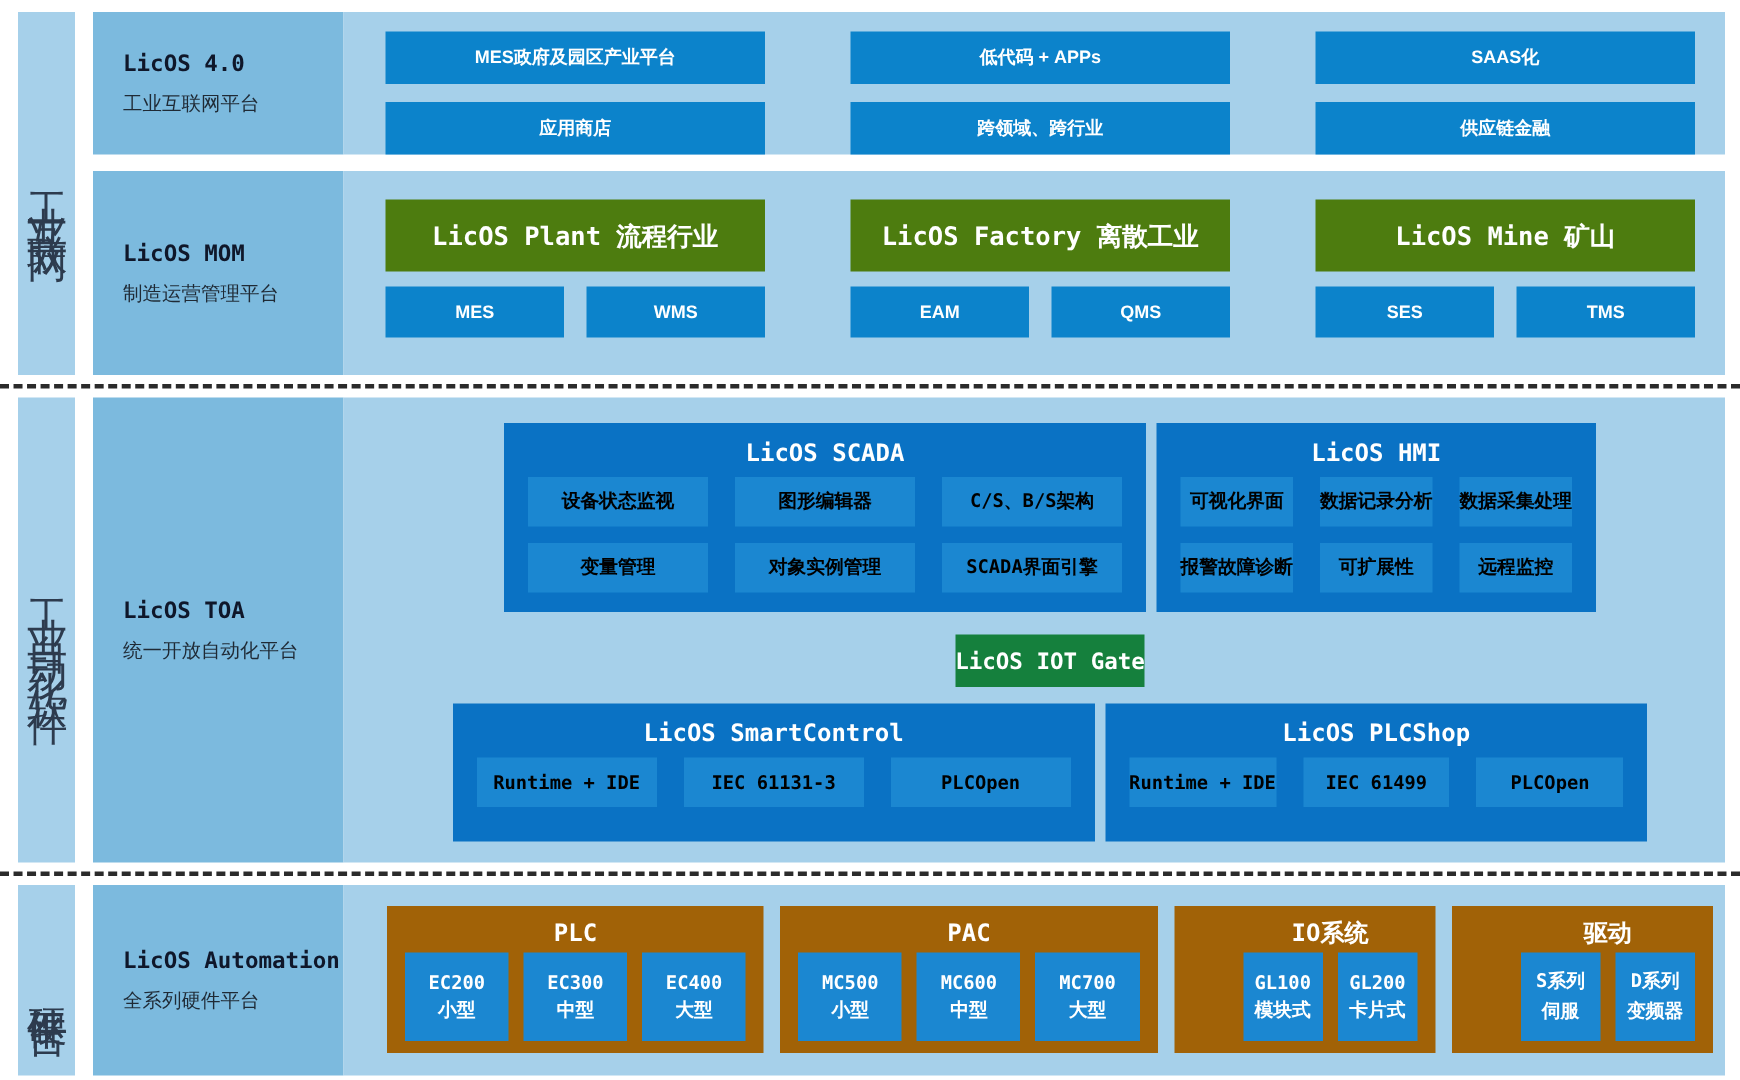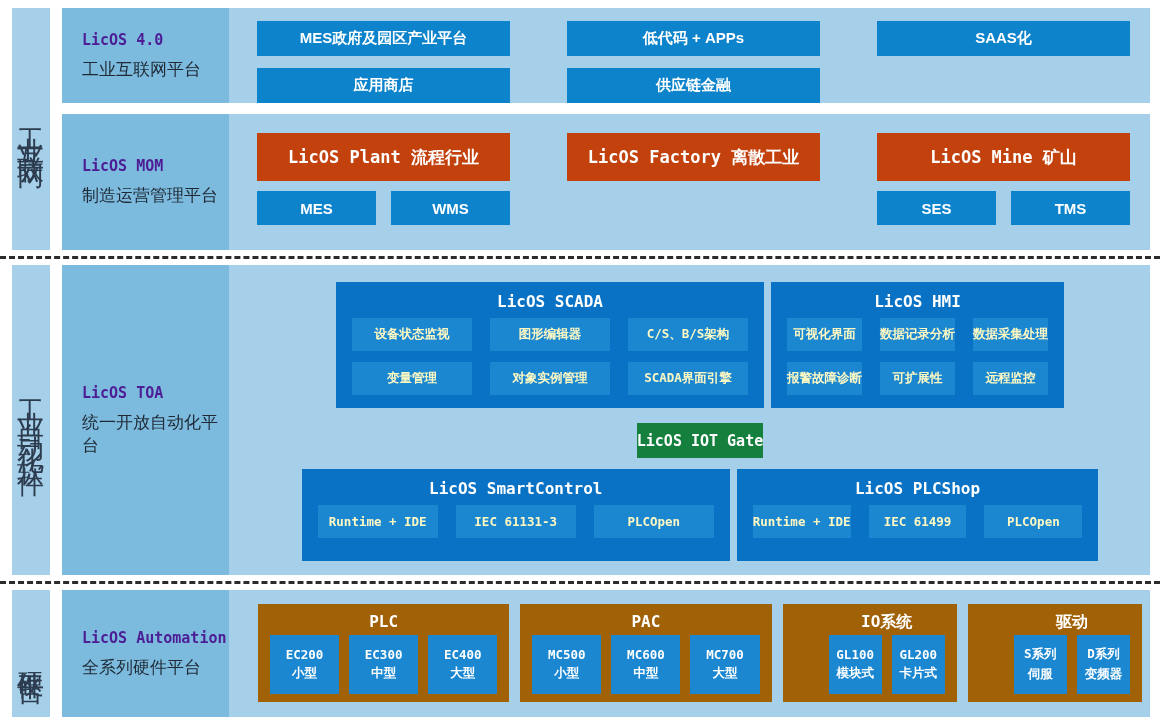--- a/index.html
+++ b/index.html
@@ -9,47 +9,47 @@
   .vstrip{width:38px;background:#a6d0ea;display:flex;align-items:center;justify-content:center;margin-right:12px;flex:0 0 38px;}
   .vtext{writing-mode:vertical-rl;text-orientation:upright;font-family:"DejaVu Serif","Liberation Serif",serif;
          font-size:27px;color:#2d3b4e;line-height:1;}
   .ls1{letter-spacing:9px;}
   .ls2{letter-spacing:12px;}
   .ls3{letter-spacing:2px;}
   .rows{flex:1;display:flex;flex-direction:column;}
   .row{display:flex;}
   .labelblock{flex:0 0 167px;background:#7cbade;display:flex;flex-direction:column;justify-content:center;
               padding-left:20px;box-sizing:border-box;}
-  .lb-title{font-family:"DejaVu Sans Mono","Liberation Mono",monospace;font-weight:bold;font-size:15px;color:#4c1d95;}
-  .lb-sub{font-size:17px;color:#1f2a35;margin-top:9px;}
+  .lb-title{font-family:"DejaVu Sans Mono","Liberation Mono",monospace;font-weight:bold;font-size:15px;color:#0f172a;}
+  .lb-sub{font-size:13px;color:#1f2a35;margin-top:9px;}
   .panel{flex:1;background:#a6d0ea;box-sizing:border-box;}
   
   .r1panel{padding:13px 20px 0 28px;display:grid;grid-template-columns:repeat(3,1fr);
            grid-template-rows:35px 35px;column-gap:57px;row-gap:12px;}
-  .btn{background:#0c83cb;color:#fff;font-size:15px;font-weight:bold;display:flex;align-items:center;
+  .btn{background:#0c83cb;color:#fff;font-size:12px;font-weight:bold;display:flex;align-items:center;
        justify-content:center;text-align:center;}
   
   .r2panel{padding:19px 20px 0 28px;display:grid;grid-template-columns:repeat(3,1fr);column-gap:57px;}
   .mom-group{display:flex;flex-direction:column;}
-  .mom-header{height:48px;background:#c2410c;color:#fff;display:flex;align-items:center;justify-content:center;
+  .mom-header{height:48px;background:#4d7c0f;color:#fff;display:flex;align-items:center;justify-content:center;
               font-family:"DejaVu Sans Mono","Liberation Mono",monospace;font-weight:bold;font-size:17px;}
   .mom-items{display:flex;gap:15px;margin-top:10px;border-radius:12px;}
   .mom-items .btn{flex:1;height:34px;}
   
   .toapanel{padding:17px 8px 0 29px;display:flex;flex-direction:column;align-items:center;}
   .cont-row{display:flex;gap:7px;}
   .cont{background:#0a72c4;box-sizing:border-box;display:flex;flex-direction:column;padding:5px 16px 10px;}
   .cont-a{flex:0 0 428px;height:126px;}
   .cont-b{flex:1;height:126px;}
   .cont-c{flex:0 0 428px;height:92px;}
   .cont-d{flex:1;height:92px;}
   .cont-title{height:29px;line-height:29px;text-align:center;color:#fff;font-weight:bold;font-size:16px;
               font-family:"DejaVu Sans Mono","Liberation Mono",monospace;}
   .cont-grid3{display:grid;grid-template-columns:repeat(3,1fr);column-gap:18px;row-gap:11px;margin-top:2px;}
-  .ibtn{background:#1b87d1;color:#fef9c3;font-size:12.5px;font-weight:bold;height:33px;display:flex;
+  .ibtn{background:#1b87d1;color:#000000;font-size:12.5px;font-weight:bold;height:33px;display:flex;
         align-items:center;justify-content:center;text-align:center;font-family:"DejaVu Sans Mono","DejaVu Sans",sans-serif;}
   .iotbar{margin-top:15px;height:35px;background:#15803d;color:#fff;display:flex;align-items:center;
           justify-content:center;font-family:"DejaVu Sans Mono","Liberation Mono",monospace;font-weight:bold;font-size:15px;}
   .rowc{margin-top:11px;}
   
   .hwpanel{padding:14px 8px 0 29px;display:flex;gap:11px;}
   .hw-group{background:#a16207;box-sizing:border-box;height:98px;display:flex;flex-direction:column;padding:4px 12px 8px;}
   .hw-w3{flex:3 1 248px;}
   .hw-w2{flex:2 1 172px;padding-left:46px;}
   .hw-title{height:27px;line-height:27px;text-align:center;color:#fff;font-weight:bold;font-size:16px;
@@ -76,39 +76,44 @@
       <div class="row" style="height:100px">
         <div class="labelblock">
           <div class="lb-title">LicOS 4.0</div>
           <div class="lb-sub">工业互联网平台</div>
         </div>
         <div class="panel r1panel">
           <div class="btn">MES政府及园区产业平台</div>
           <div class="btn">低代码 + APPs</div>
           <div class="btn">SAAS化</div>
           <div class="btn">应用商店</div>
+          <div class="btn">跨领域、跨行业</div>
           <div class="btn">供应链金融</div>
         </div>
       </div>
       <div class="gap"></div>
       <div class="row" style="height:157px">
         <div class="labelblock">
           <div class="lb-title">LicOS MOM</div>
           <div class="lb-sub">制造运营管理平台</div>
         </div>
         <div class="panel r2panel">
           <div class="mom-group">
             <div class="mom-header">LicOS Plant 流程行业</div>
             <div class="mom-items">
               <div class="btn">MES</div>
               <div class="btn">WMS</div>
             </div>
           </div>
           <div class="mom-group">
             <div class="mom-header">LicOS Factory 离散工业</div>
+            <div class="mom-items">
+              <div class="btn">EAM</div>
+              <div class="btn">QMS</div>
+            </div>
           </div>
           <div class="mom-group">
             <div class="mom-header">LicOS Mine 矿山</div>
             <div class="mom-items">
               <div class="btn">SES</div>
               <div class="btn">TMS</div>
             </div>
           </div>
         </div>
       </div>

